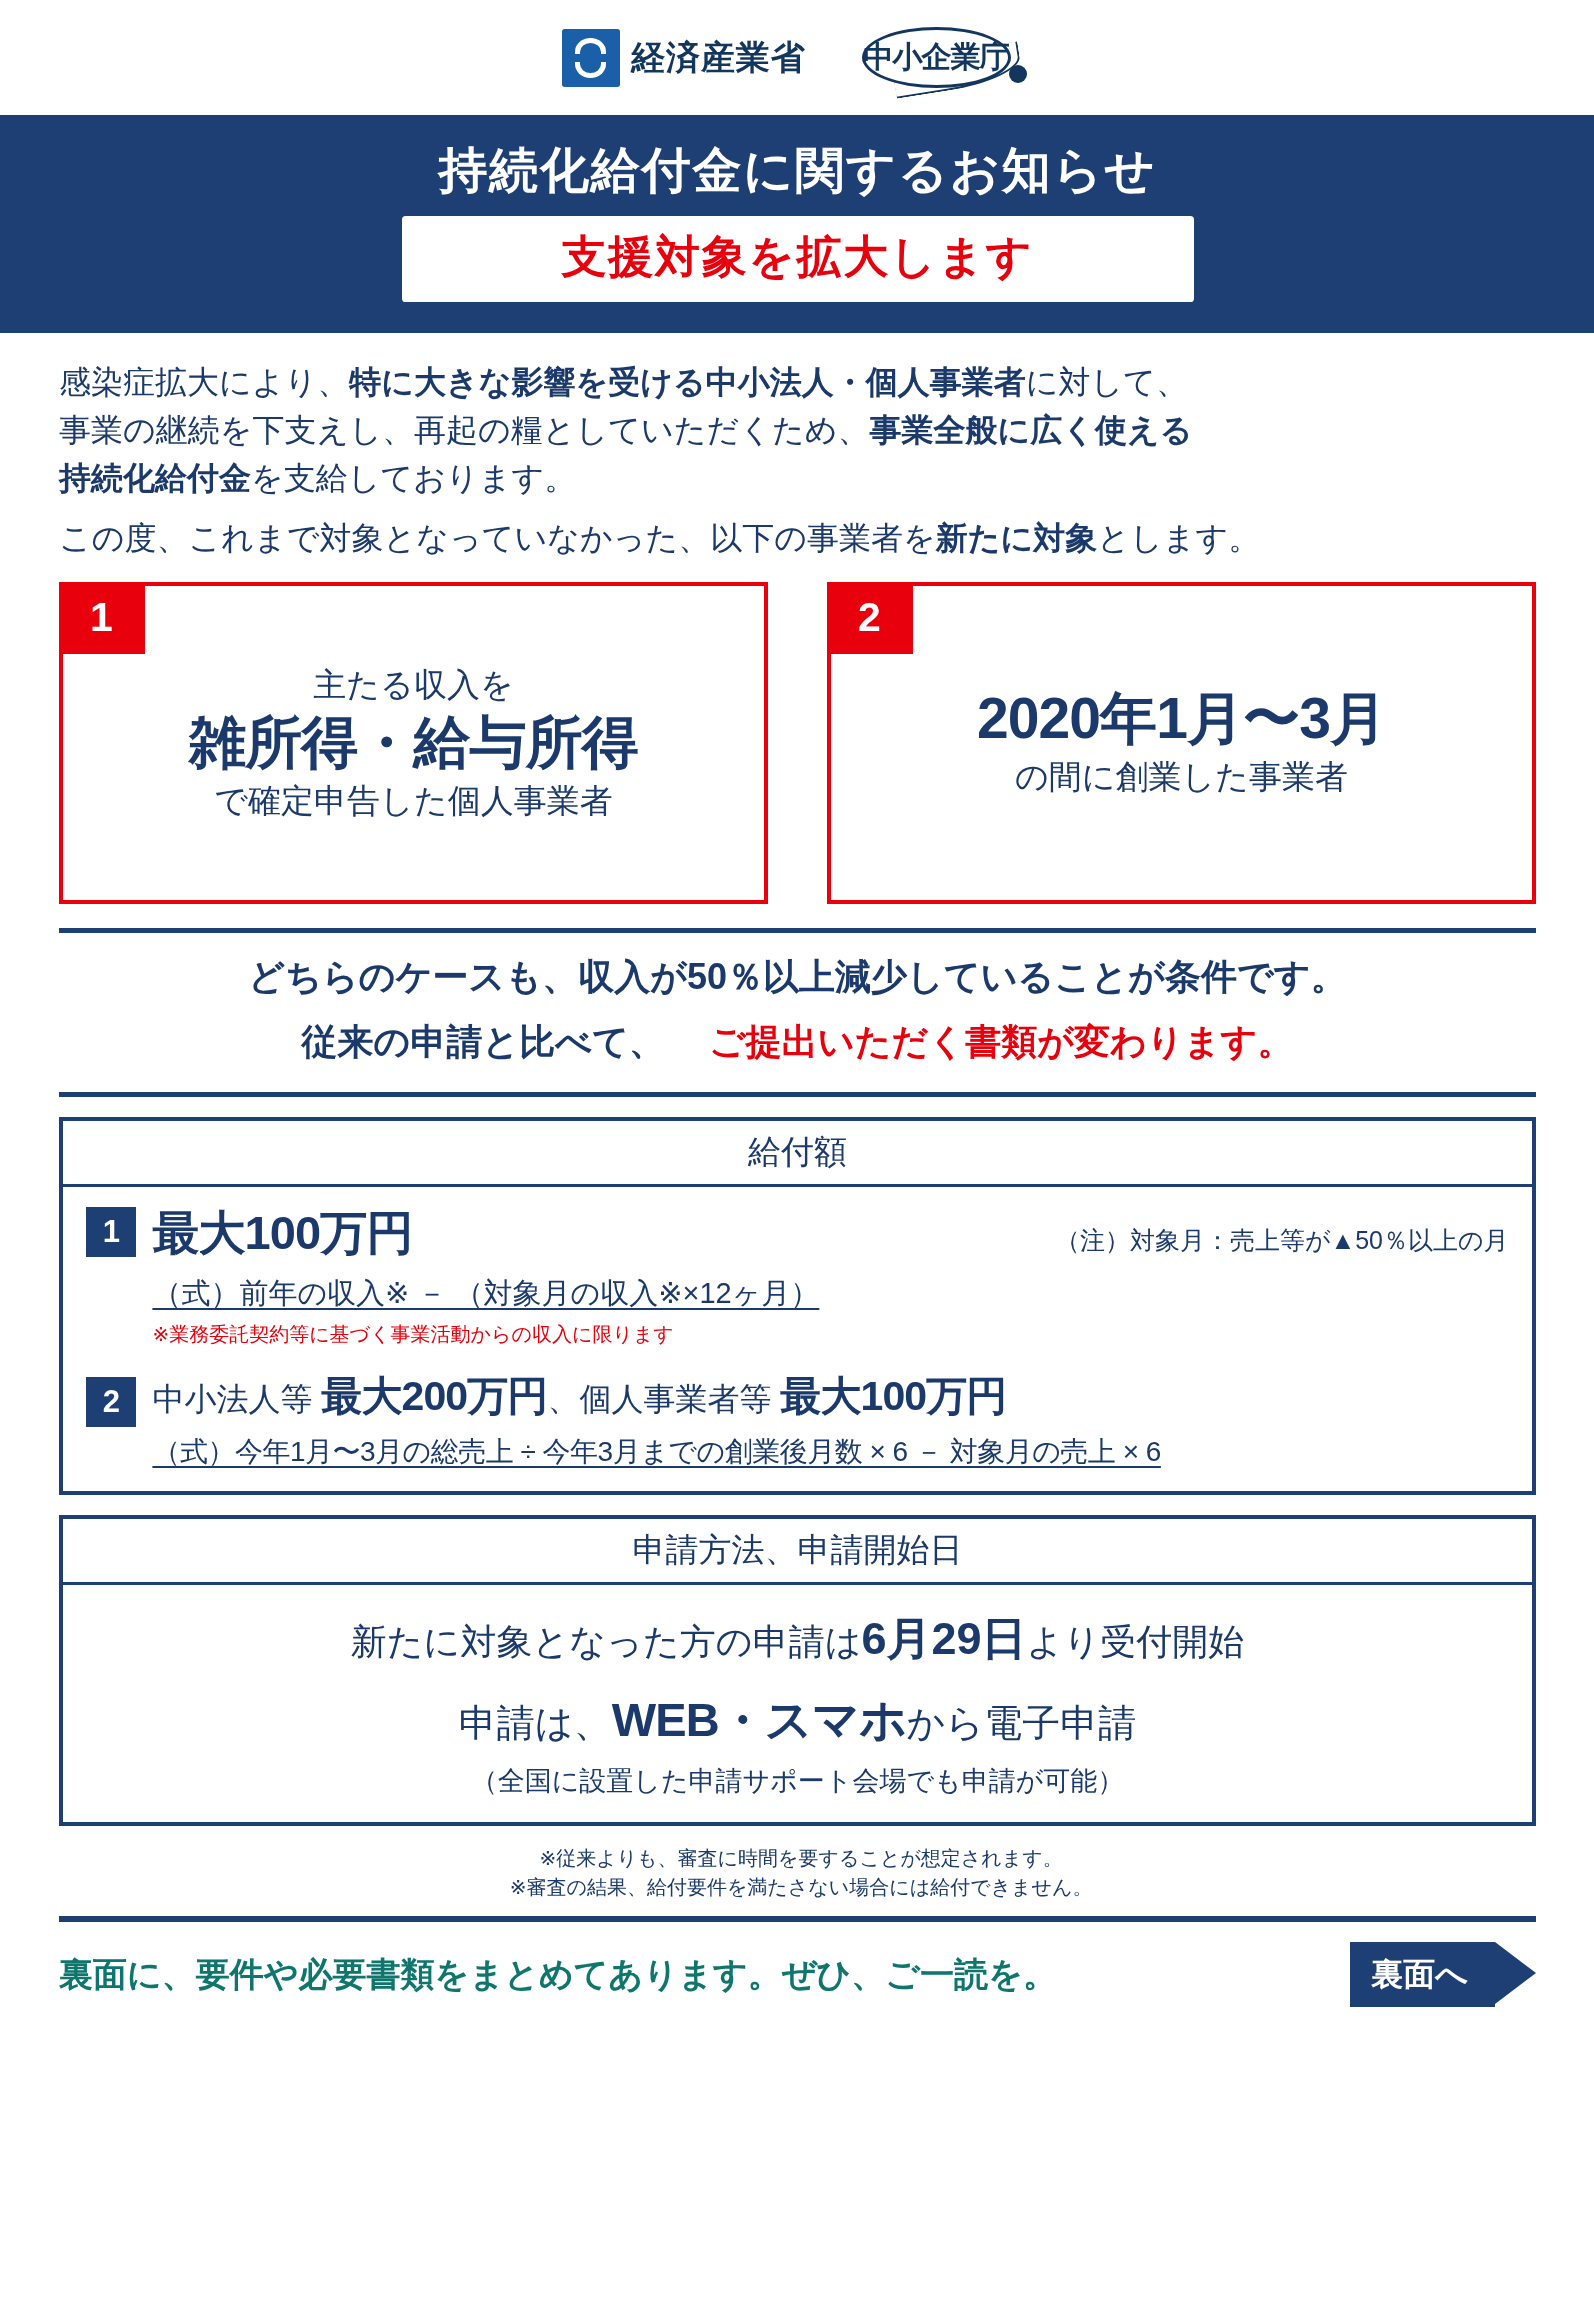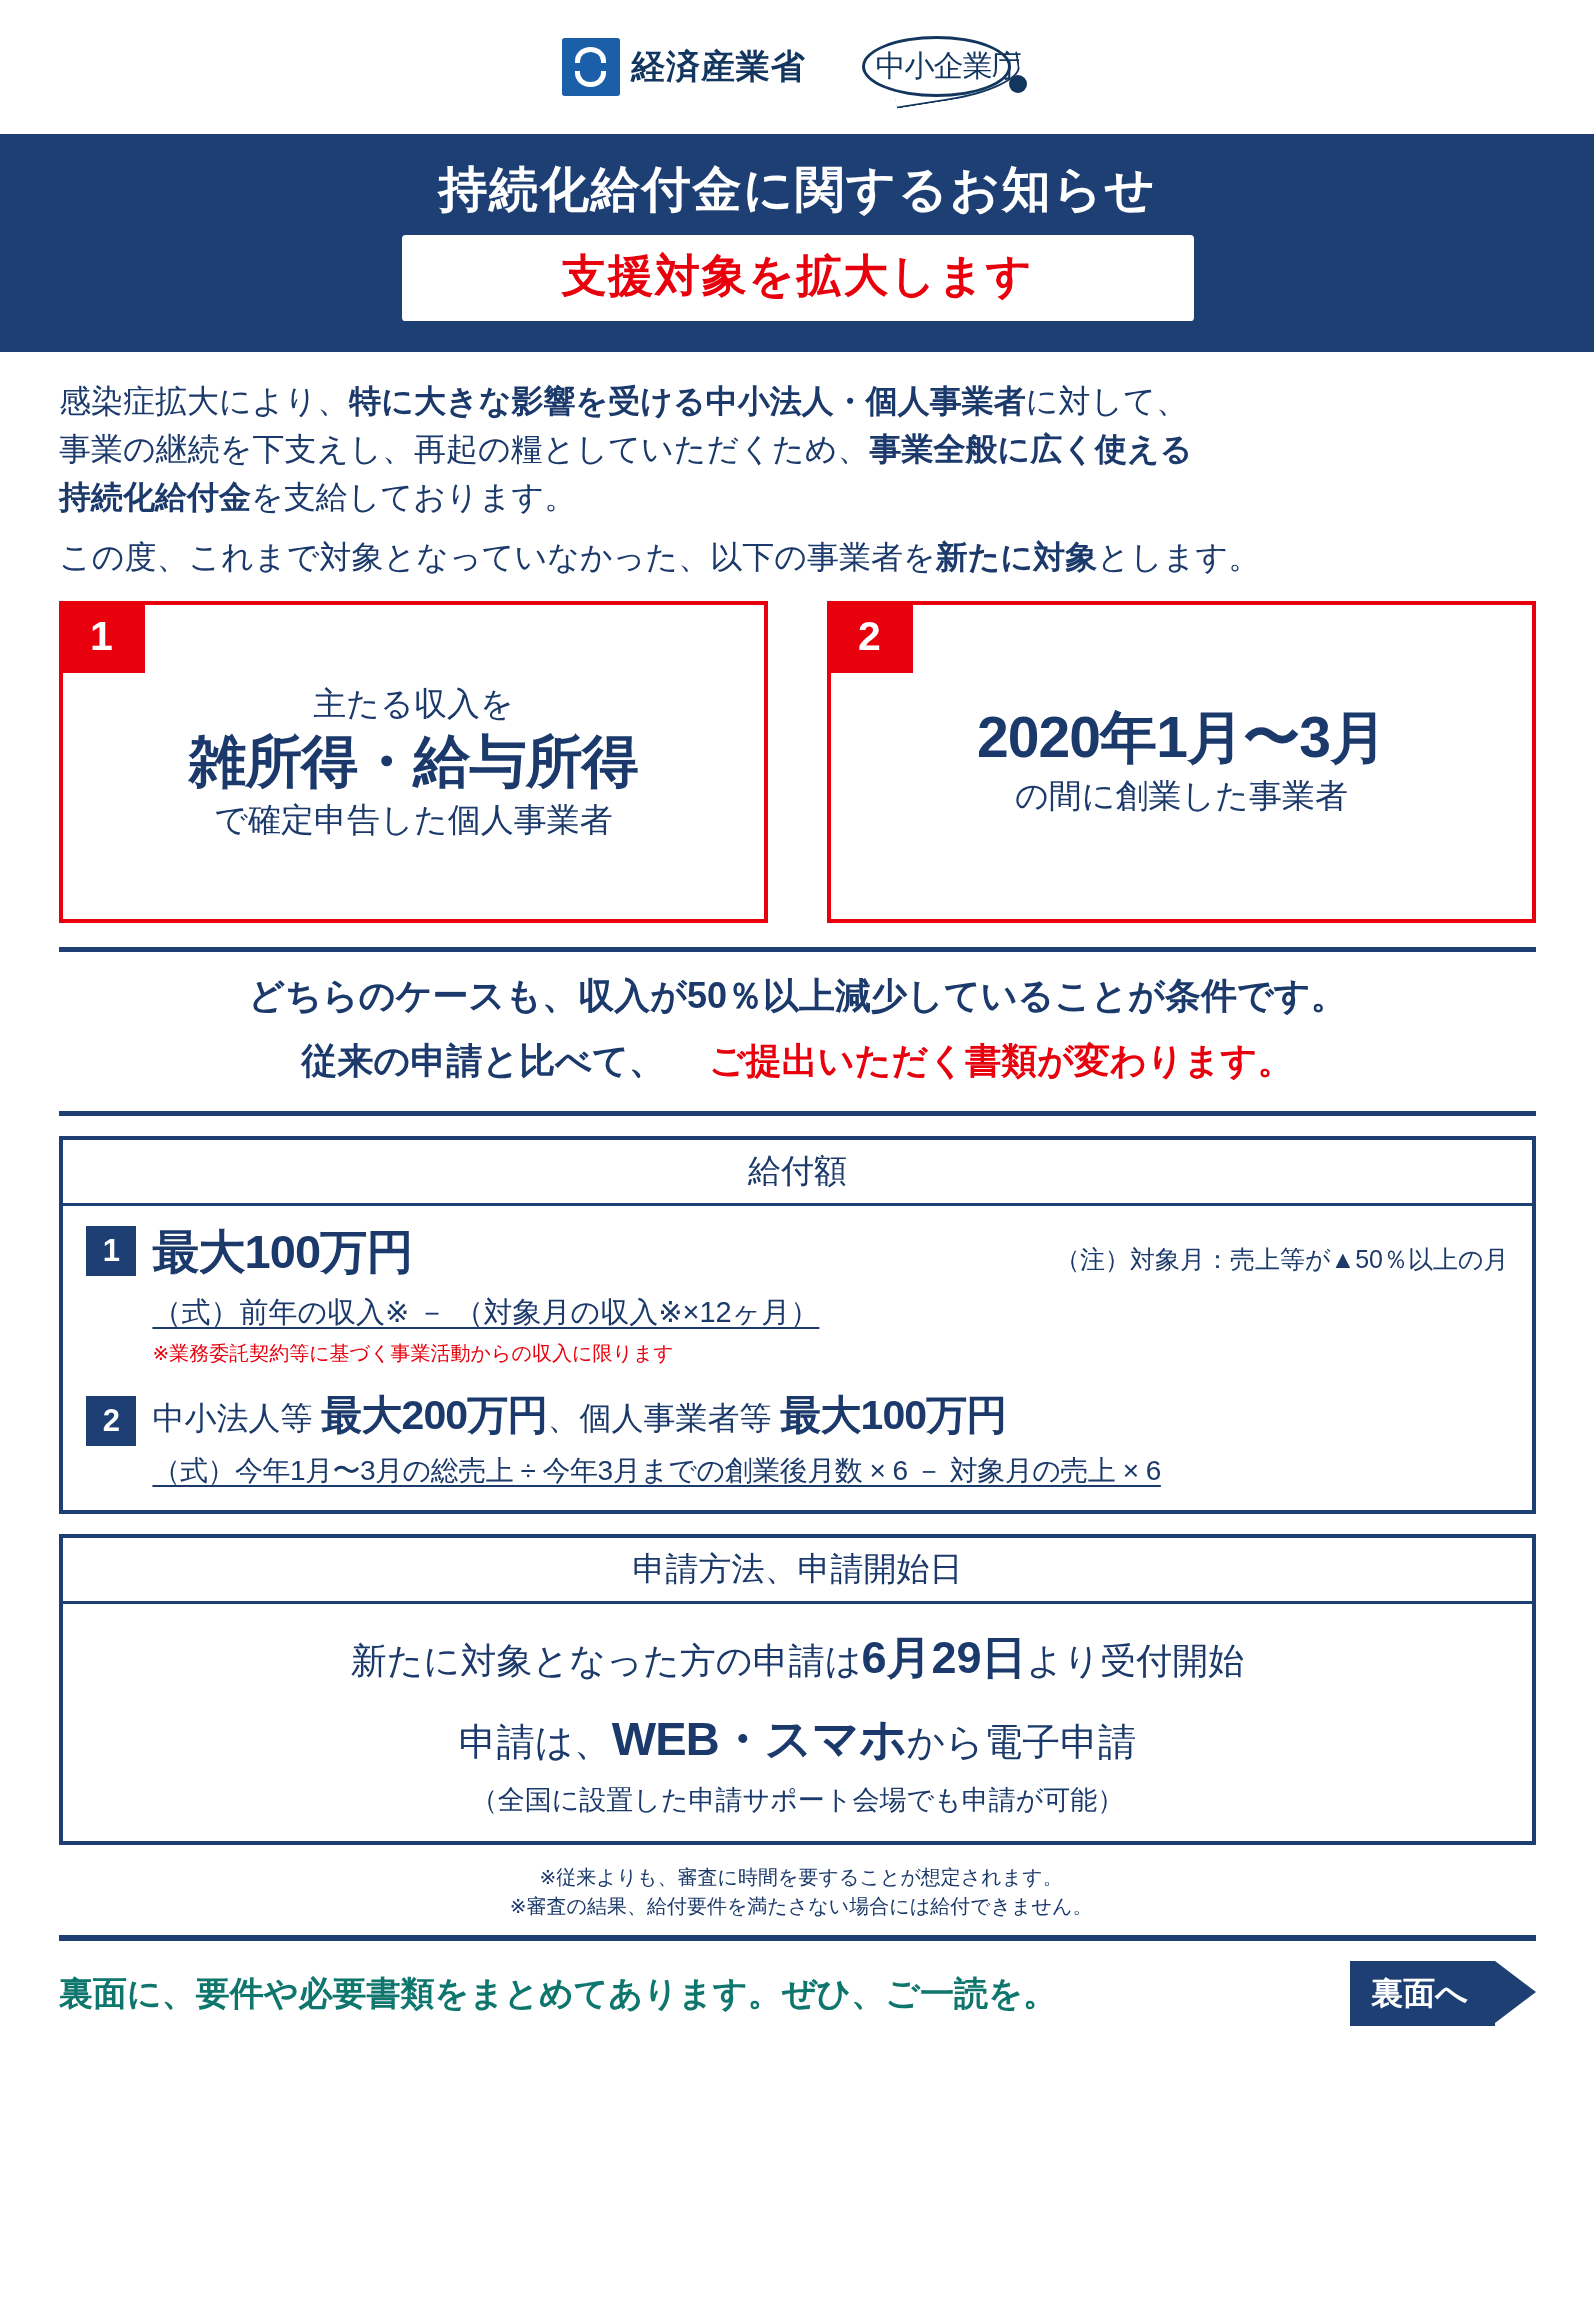--- a/index.html
+++ b/index.html
@@ -17,21 +17,21 @@
   }
   .page {
     width: 1595px;
     height: 2304px;
     position: relative;
     box-sizing: border-box;
   }
 
   
   .logo-bar {
-    height: 134px;
+    height: 115px;
     display: flex;
     align-items: center;
     justify-content: center;
     gap: 56px;
   }
   .meti-logo {
     display: flex;
     align-items: center;
     gap: 10.8px;
   }
@@ -77,28 +77,28 @@
     position: absolute;
     left: 0; top: 2.7px;
     width: 149px;
     height: 61px;
     border: 3.6px solid #13365f;
     border-radius: 50%;
     box-sizing: border-box;
   }
   .chusho-text {
     position: absolute;
-    left: 12px; top: 2.7px;
+    left: 0; top: 2.7px;
     width: 149px;
     height: 61px;
     display: flex;
     align-items: center;
     justify-content: center;
     font-size: 30px;
-    font-weight: normal;
+    font-weight: bold;
     color: #13365f;
     letter-spacing: -0.9px;
   }
   .chusho-dot {
     position: absolute;
     right: 5.4px;
     top: 41px;
     width: 18px;
     height: 18px;
     border-radius: 50%;

